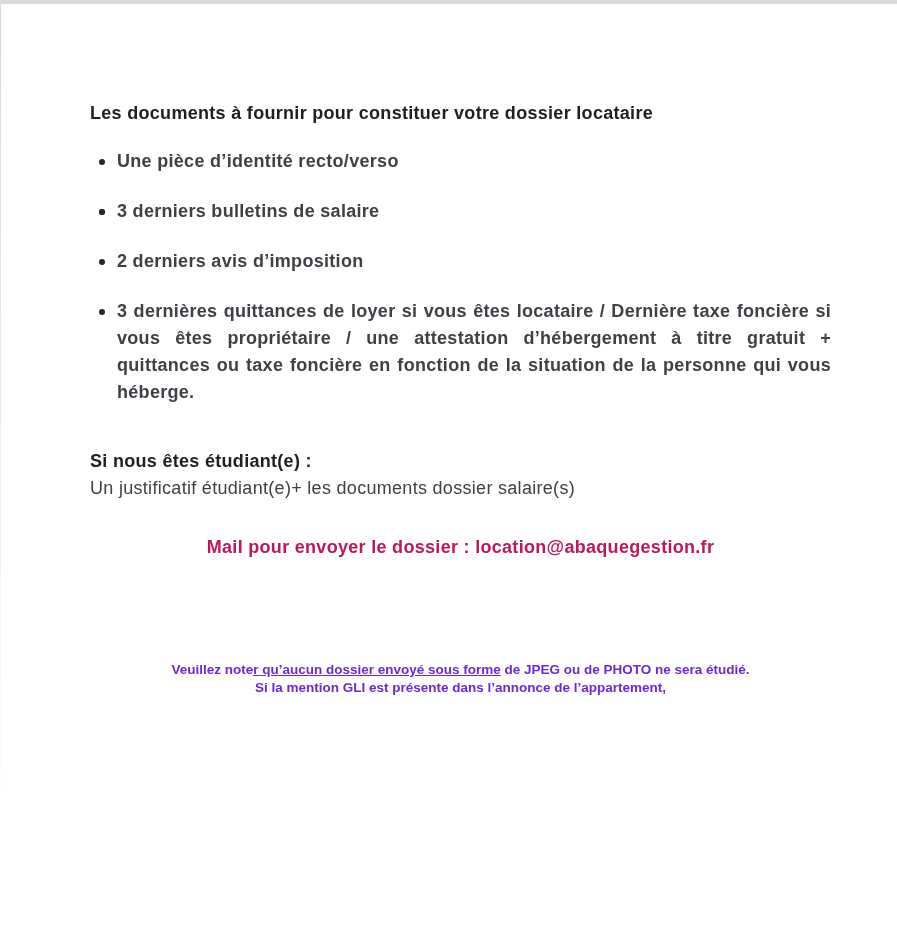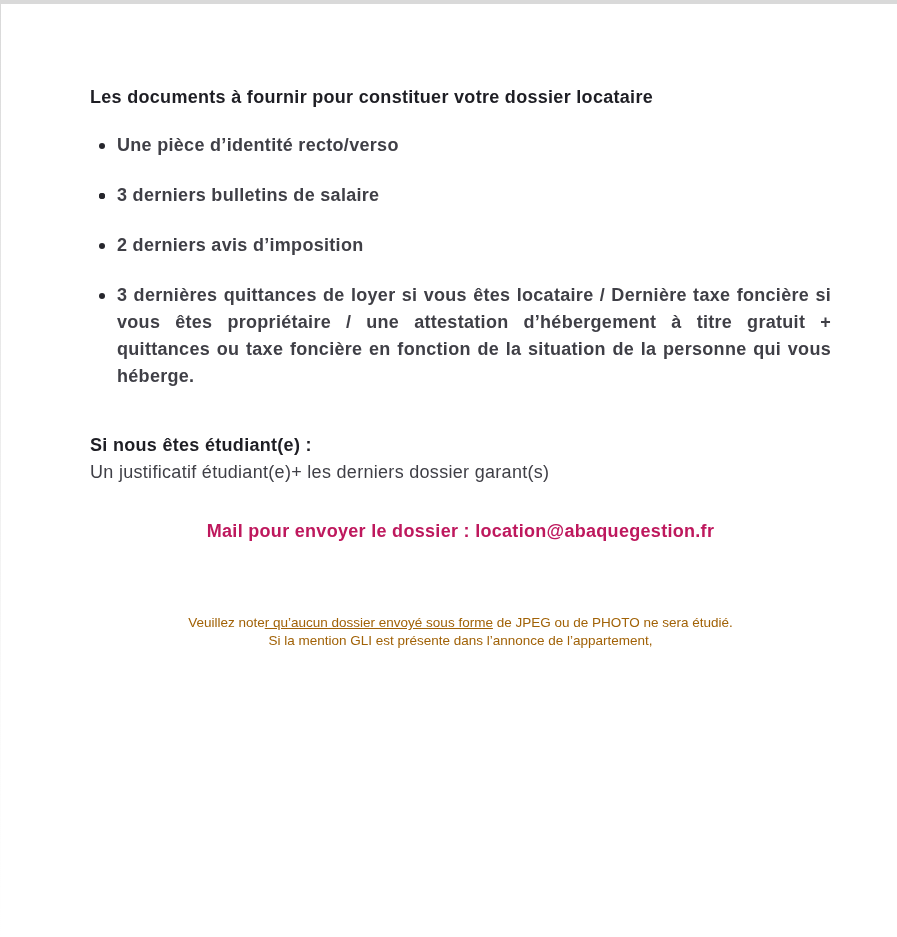--- a/index.html
+++ b/index.html
@@ -21,21 +21,21 @@
   .left-edge {
     position: absolute;
     top: 4px; left: 0;
     width: 1px; height: 933px;
     background: linear-gradient(#d9d9d9, #ececec 45%, #fafafa 75%, #ffffff);
   }
   .content {
     position: absolute;
     left: 90px;
     width: 741px;
-    top: 0;
+    top: 16px;
   }
   .page-title {
     margin: 86px 0 0 0;
     font-size: 18px;
     font-weight: 700;
     line-height: 22px;
     letter-spacing: 0.3px;
     color: #1e1e24;
   }
   ul.doc-list {
@@ -89,25 +89,25 @@
   }
   .mail {
     margin: 32px 0 0 0;
     font-size: 18px;
     font-weight: 700;
     line-height: 27px;
     letter-spacing: 0.3px;
     color: #be185d;
   }
   .footer-note {
-    margin: 69px 0 0 0;
+    margin: 100px 0 0 0;
     font-size: 13.5px;
-    font-weight: 400;
+    font-weight: 700;
     line-height: 18px;
-    color: #a16207;
+    color: #6d28d9;
   }
   .footer-note p { margin: 0; }
   .footer-note .ul { text-decoration: underline; }
 </style>
 </head>
 <body>
 
 <div class="top-edge"></div>
 <div class="left-edge"></div>
 
@@ -131,21 +131,21 @@
       <span class="dot"></span>
       <span class="li-text">2 derniers avis d’imposition</span>
     </li>
     <li class="justify">
       <span class="dot"></span>
       <span class="li-text">3 dernières quittances de loyer si vous êtes locataire / Dernière taxe foncière si vous êtes propriétaire / une attestation d’hébergement à titre gratuit + quittances ou taxe foncière en fonction de la situation de la personne qui vous héberge.</span>
     </li>
   </ul>
 
   <p class="student-title">Si nous êtes étudiant(e) :</p>
-  <p class="student-body">Un justificatif étudiant(e)+ les derniers dossier garant(s)</p>
+  <p class="student-body">Un justificatif étudiant(e)+ les documents dossier salaire(s)</p>
 
 
   <p class="mail center">Mail pour envoyer le dossier : location@abaquegestion.fr</p>
 
   <div class="footer-note center">
     <p><span>Veuillez note</span><span class="ul">r qu’aucun dossier envoyé sous forme</span><span> de JPEG ou de PHOTO ne sera étudié.</span></p>
     <p>Si la mention GLI est présente dans l’annonce de l’appartement,</p>
   </div>
 
 </div>

